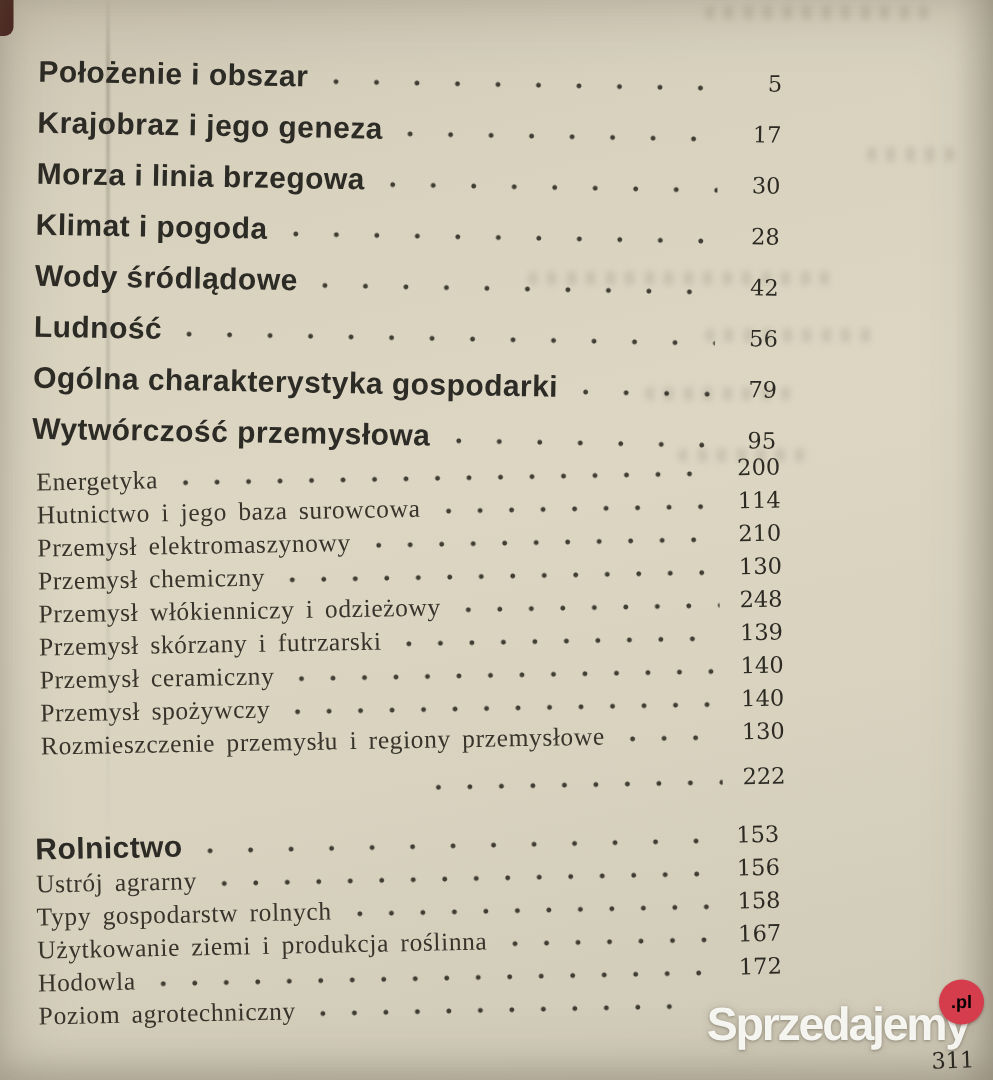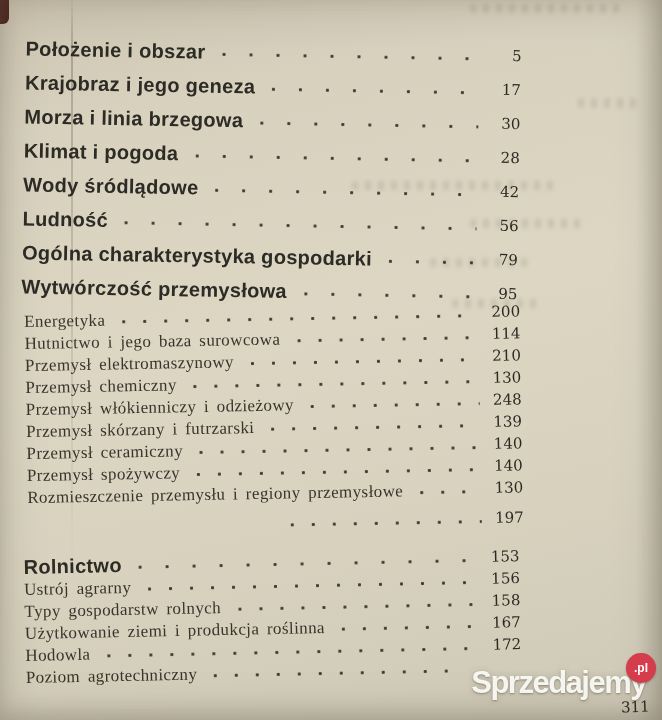--- a/index.html
+++ b/index.html
@@ -46,21 +46,21 @@
   .row-faded{margin-top:8px;}
   .row-faded .leader{margin-left:262px;}
   .row-nonum .leader{margin-right:70px;}
 
   .watermark{position:absolute;right:16px;bottom:22px;z-index:5;}
   .wm-text{font:700 31px/1 "Liberation Sans",sans-serif;letter-spacing:-1.5px;
     color:rgba(253,253,250,.93);text-shadow:0 1px 2px rgba(88,82,66,.5),0 0 6px rgba(120,112,95,.25);}
   .wm-badge{position:absolute;right:-10px;top:-14px;width:30px;height:30px;border-radius:50%;
     background:#d53c4c;display:flex;align-items:center;justify-content:center;
     box-shadow:0 1px 2px rgba(80,40,40,.4);}
-  .wm-badge span{font:700 12px/1 "Liberation Sans",sans-serif;color:#ffffff;letter-spacing:0;}
+  .wm-badge span{font:700 12px/1 "Liberation Sans",sans-serif;color:#000000;letter-spacing:0;}
   .stray-num{position:absolute;right:12px;bottom:5px;z-index:6;
     font:400 15px/1 "DejaVu Serif",serif;color:#2c2a23;transform:rotate(-2deg);}
 </style>
 </head>
 <body>
 
 <div class="page">
 
   <div class="corner-mark"></div>
   <div class="crease-line"></div>
@@ -158,21 +158,21 @@
           <span class="pagenum">140</span>
         </div>
         <div class="row row-sub">
           <span class="title">Rozmieszczenie przemysłu i regiony przemysłowe</span>
           <span class="leader"></span>
           <span class="pagenum">130</span>
         </div>
         <div class="row row-sub row-faded">
           <span class="title"></span>
           <span class="leader"></span>
-          <span class="pagenum">197</span>
+          <span class="pagenum">222</span>
         </div>
       </div>
     <div class="block block3">
         <div class="row row-chapter">
           <span class="title">Rolnictwo</span>
           <span class="leader"></span>
           <span class="pagenum">153</span>
         </div>
         <div class="row row-sub">
           <span class="title">Ustrój agrarny</span>

